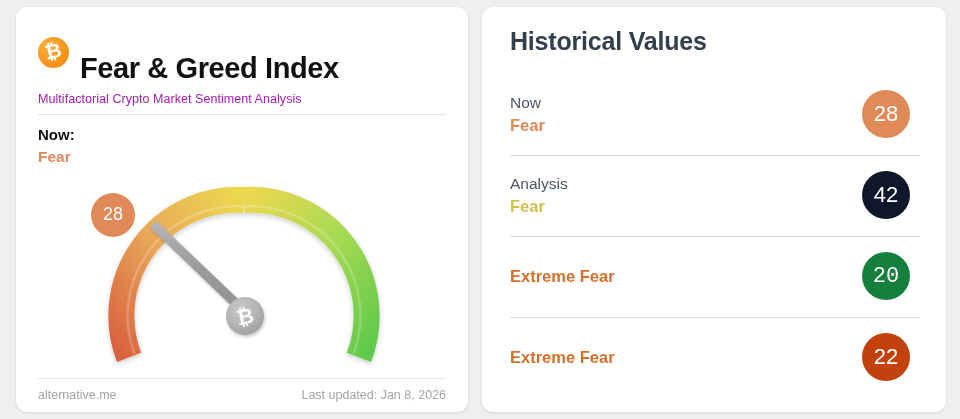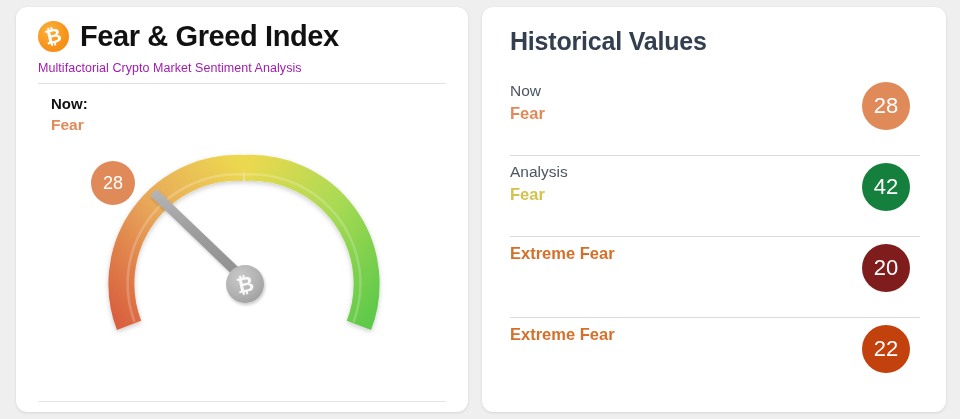--- a/index.html
+++ b/index.html
@@ -57,35 +57,36 @@
     line-height: 1;
     transform: translateY(-1px) rotate(-13deg);
     font-family: "DejaVu Sans", sans-serif;
   }
   .page-title {
     font-size: 29px;
     font-weight: bold;
     color: #111111;
     letter-spacing: -0.4px;
     line-height: 1.05;
+    margin-top: 32px;
   }
   .subtitle {
     margin-top: 9px;
     font-size: 12.5px;
     color: #a21caf;
     letter-spacing: 0.05px;
   }
   .rule {
     margin-top: 8px;
     border-top: 1px solid #e2e2e2;
     width: 100%;
   }
 
   
-  .now-block { margin-top: 10px; margin-left: 13px; }
+  .now-block { margin-top: 10px; }
   .now-label {
     font-size: 15px;
     font-weight: bold;
     color: #111111;
     line-height: 1.35;
   }
   .now-value {
     font-size: 15.5px;
     font-weight: bold;
     line-height: 1.35;
@@ -129,21 +130,21 @@
   }
   .hist-list {
     margin-top: 19px;
     display: flex;
     flex-direction: column;
     flex: 1;
   }
   .hist-row {
     position: relative;
     display: flex;
-    align-items: flex-start;
+    align-items: center;
     justify-content: space-between;
     padding: 7px 0 9px 0;
     border-bottom: 1px solid #dcdcdc;
     flex: 1;
   }
   .hist-row:last-child { border-bottom: none; }
   .hist-text { display: flex; flex-direction: column; gap: 4px; }
   .hist-label {
     font-size: 15.5px;
     color: #4b5563;
@@ -243,48 +244,52 @@
           <text x="167" y="160" text-anchor="middle" font-family="DejaVu Sans, sans-serif" font-size="21" font-weight="bold" fill="#ffffff" opacity="0.92" transform="rotate(-12 167 152)">₿</text>
         </g>
       </svg>
 
       <div class="value-bubble" id="value-bubble" style="background: rgb(224, 138, 90);">
         <span>28</span>
       </div>
     </div>
 
     <div class="foot-rule"></div>
+    <div class="left-footer">
+      <span>alternative.me</span>
+      <span>Last updated: Jan 8, 2026</span>
+    </div>
   </div>
 
   <div class="card card-right">
     <div class="panel-title">Historical Values</div>
 
     <div class="hist-list">
 
       <div class="hist-row">
         <div class="hist-text">
           <div class="hist-label">Now</div>
           <div class="hist-class" style="color: rgb(224, 138, 90);">Fear</div>
         </div>
         <div class="hist-badge" style="background: rgb(224, 138, 90);">28</div>
       </div>
 
       <div class="hist-row">
         <div class="hist-text">
           <div class="hist-label">Analysis</div>
           <div class="hist-class" style="color: rgb(212, 194, 79);">Fear</div>
         </div>
-        <div class="hist-badge" style="background: #15803d;">42</div>
+        <div class="hist-badge" style="background: #0f172a;">42</div>
       </div>
 
       <div class="hist-row">
         <div class="hist-text">
           <div class="hist-class" style="color: rgb(212, 112, 42);">Extreme Fear</div>
         </div>
-        <div class="hist-badge" style="background: #7f1d1d;">20</div>
+        <div class="hist-badge" style="background: #15803d; font-family: Liberation Mono, monospace;">20</div>
       </div>
 
       <div class="hist-row">
         <div class="hist-text">
           <div class="hist-class" style="color: rgb(212, 112, 42);">Extreme Fear</div>
         </div>
         <div class="hist-badge" style="background: #c2410c;">22</div>
       </div>
 
     </div>

